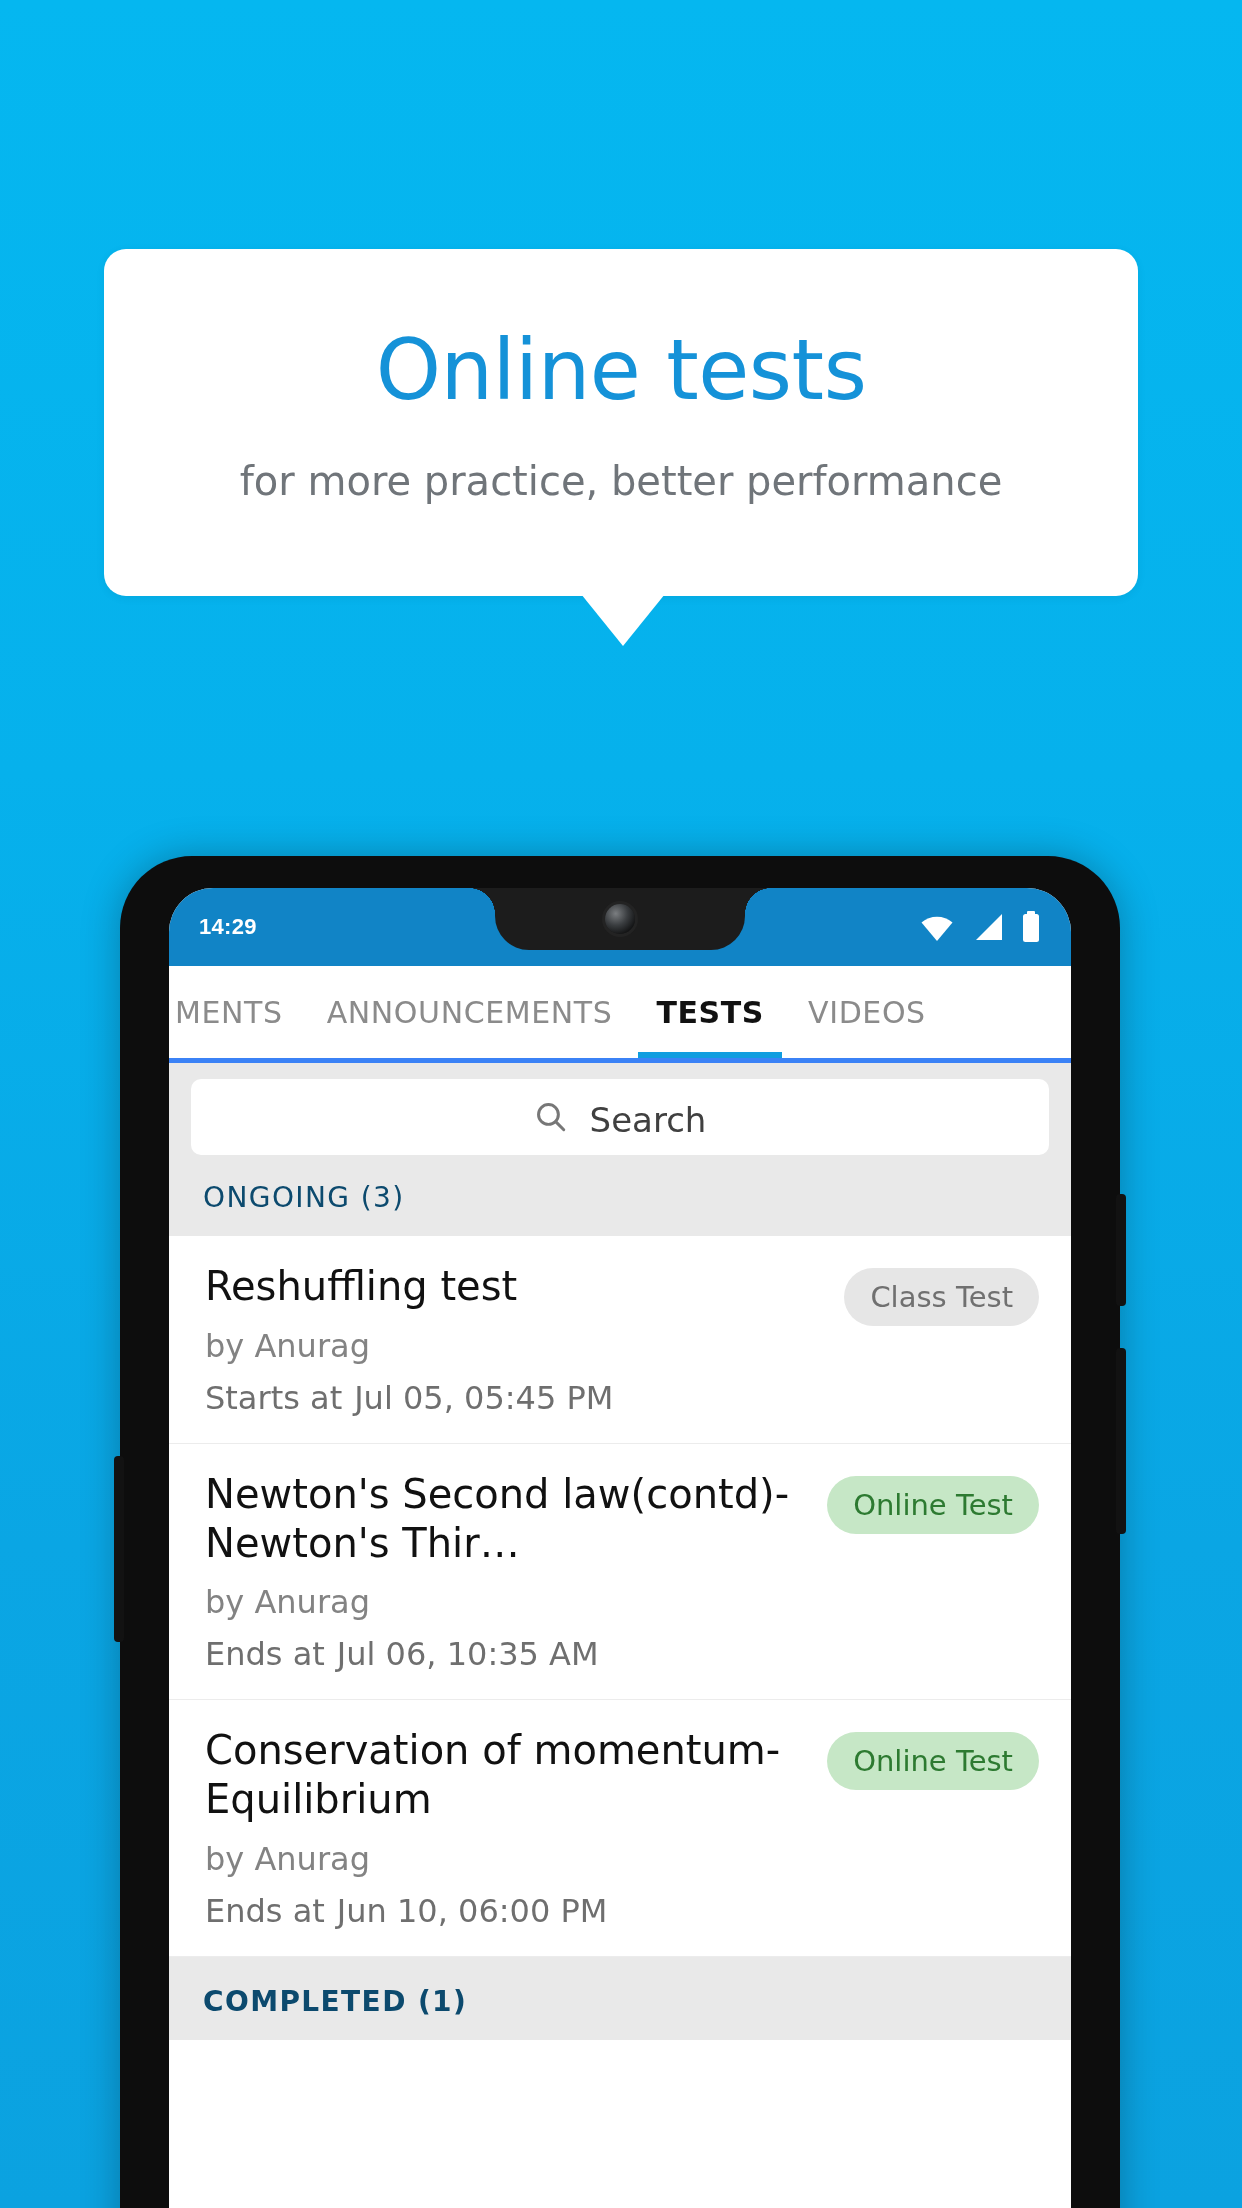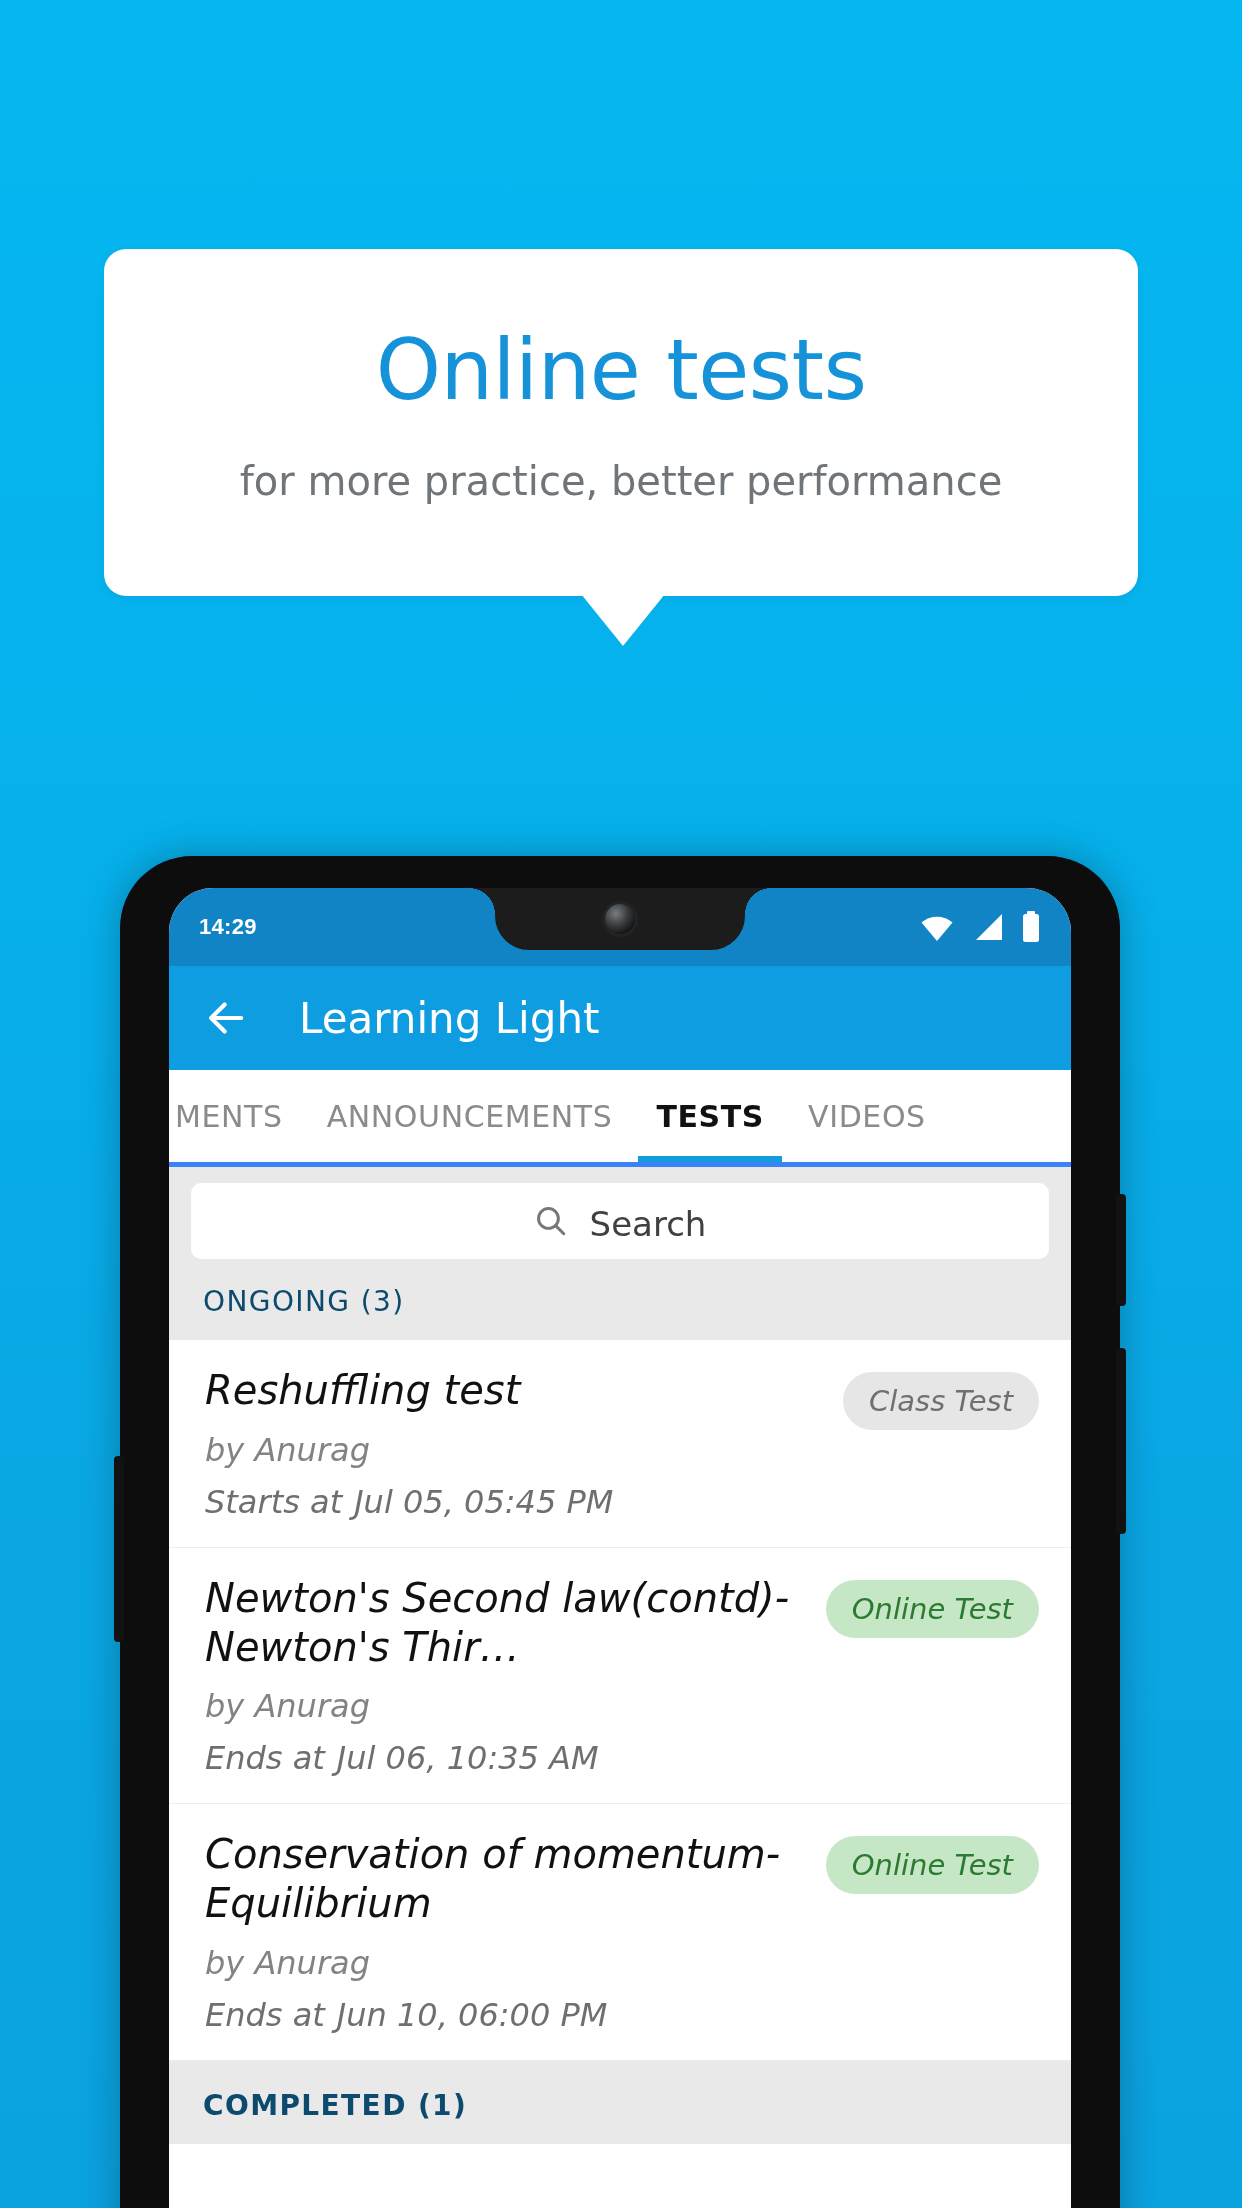--- a/index.html
+++ b/index.html
@@ -255,21 +255,20 @@
   
   .test-item {
     background: #ffffff;
     padding: 26px 32px 26px 36px;
     border-bottom: 1px solid #ececec;
     display: flex;
     align-items: flex-start;
     justify-content: space-between;
     gap: 30px;
     cursor: pointer;
-    font-style: italic;
   }
   .test-main { flex: 1 1 auto; min-width: 0; }
   .test-title {
     font-size: 40px;
     line-height: 1.22;
     color: #111111;
     font-weight: 400;
     font-family: "DejaVu Sans", sans-serif;
   }
   .test-author {
@@ -328,26 +327,20 @@
           <svg class="si" width="20" height="32" viewBox="0 0 20 32">
             <rect x="6" y="0" width="8" height="4" rx="1" fill="#ffffff"></rect>
             <rect x="2" y="3" width="16" height="28" rx="2.5" fill="#ffffff"></rect>
           </svg>
         </div>
       </div>
 
       <div id="notch"></div>
       <div id="camera-lens"></div>
 
-      <div id="appbar">
-        <svg id="back-arrow" viewBox="0 0 24 24">
-          <path d="M20 11 H6.8 l5.3 -5.3 a1.1 1.1 0 0 0 -1.55 -1.55 l-7.2 7.2 a1.1 1.1 0 0 0 0 1.3 l7.2 7.2 a1.1 1.1 0 0 0 1.55 -1.55 L6.8 13 H20 a1 1 0 0 0 0 -2 z" fill="#ffffff"></path>
-        </svg>
-        <div id="appbar-title">Learning Light</div>
-      </div>
 
       <div id="tabs">
         <div class="tab partial">MENTS</div>
         <div class="tab">ANNOUNCEMENTS</div>
         <div class="tab active">TESTS</div>
         <div class="tab">VIDEOS</div>
       </div>
 
       <div id="search-zone">
         <div id="search-box">

